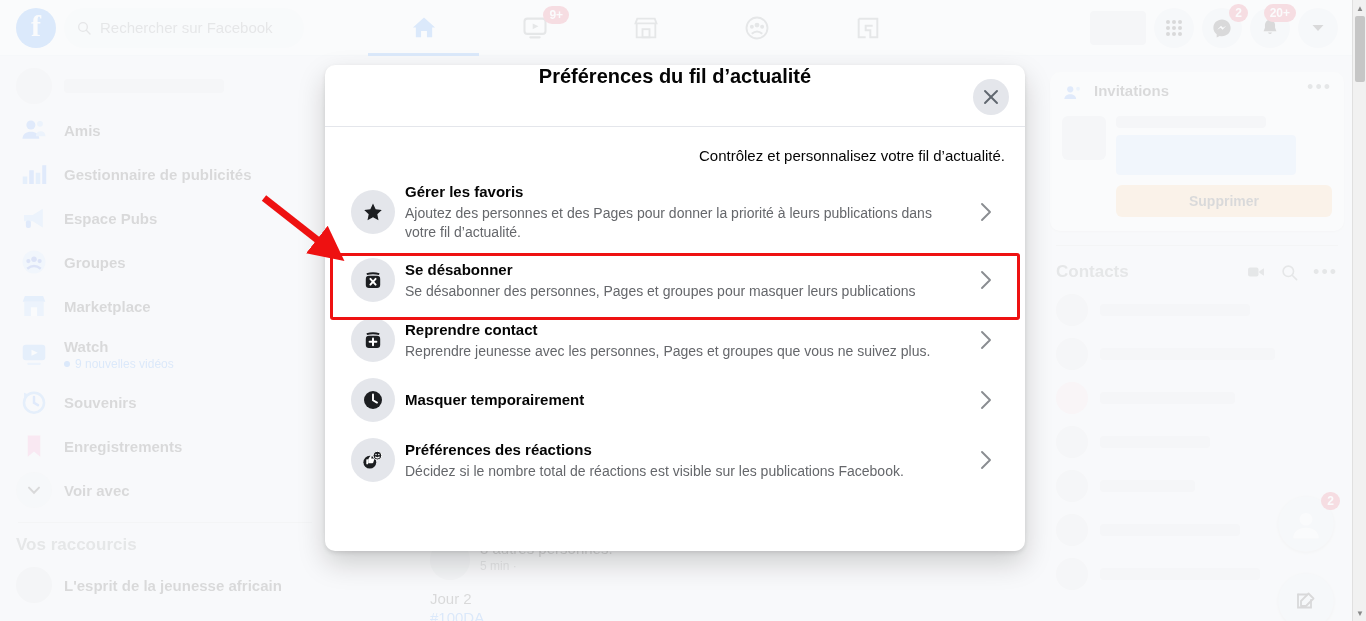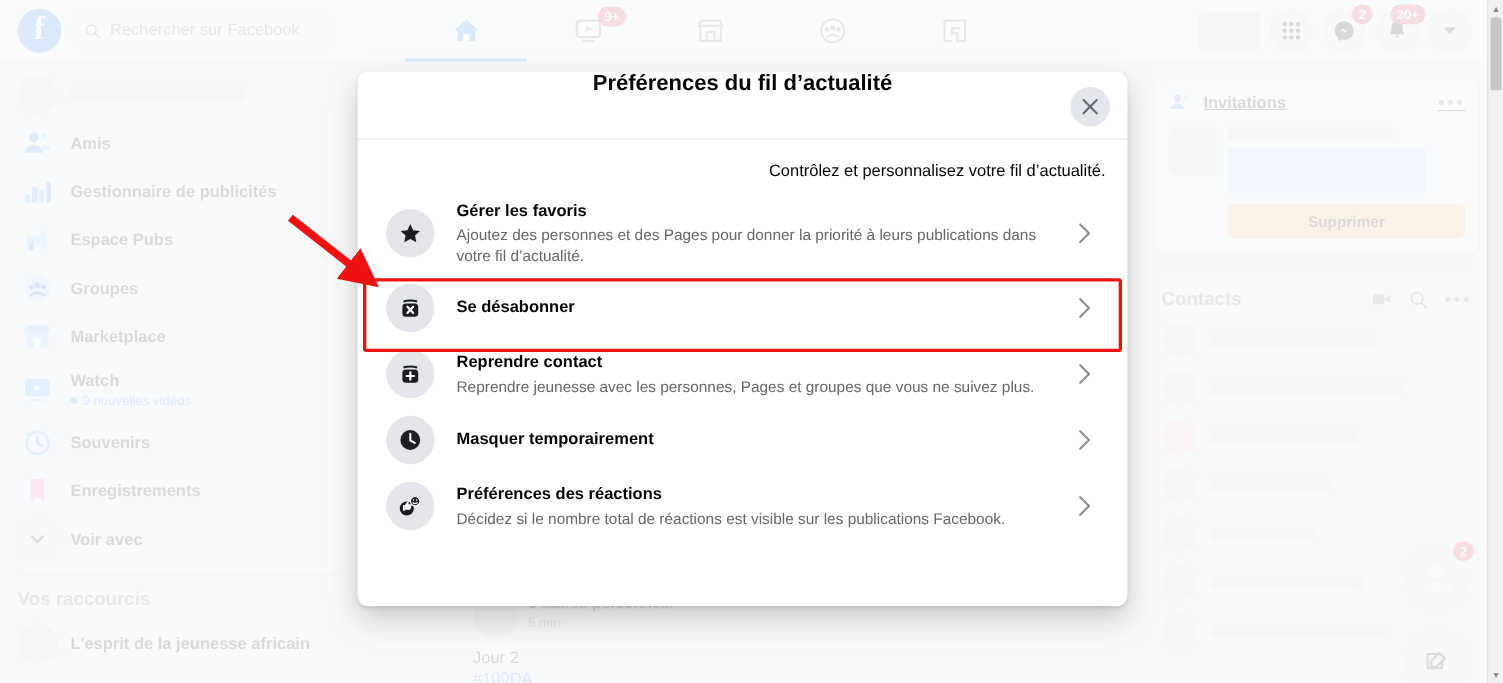--- a/index.html
+++ b/index.html
@@ -74,21 +74,21 @@
   .rail-divider { height: 1px; background: #ced0d4; margin: 10px 10px 8px 10px; }
   .rail-heading { font-size: 17px; font-weight: 600; color: #65676b; padding: 4px 8px 8px 8px; }
   .skel { background: #d8dadf; border-radius: 4px; }
   .profile-skel { display:flex; align-items:center; gap:12px; height:44px; padding: 0 8px; }
   .avatar-sq { width: 36px; height: 36px; border-radius: 50%; background: #d8dadf; }
   .chev-circle { width: 36px; height: 36px; border-radius: 50%; background: #e4e6eb; display:flex; align-items:center; justify-content:center; }
 
   
   .right-rail { position: absolute; top: 56px; right: 14px; width: 310px; height: 565px; padding: 16px 8px 0 8px; }
   .invite-card { background: #fff; border-radius: 10px; padding: 10px 12px 14px 12px; box-shadow: 0 1px 2px rgba(0,0,0,0.1); }
-  .invite-head { display: flex; align-items: center; gap: 10px; text-decoration: underline; }
+  .invite-head { display: flex; gap: 10px; }
   .invite-title { font-size: 15px; font-weight: 600; color: #050505; flex: 1; }
   .dots { letter-spacing: 2px; color: #65676b; font-size: 18px; line-height: 10px; }
   .btn-grey { background: #fdba74; border-radius: 6px; height: 32px; display:flex; align-items:center; justify-content:center;
               font-size: 14px; font-weight: 600; color: #050505; }
   .contacts-head { display:flex; align-items:center; gap: 14px; padding: 12px 6px 6px 6px; }
   .contacts-title { font-size: 17px; font-weight: 600; color: #65676b; flex: 1; }
   .contact-row { display:flex; align-items:center; gap: 12px; height: 44px; padding: 0 6px; }
   .contact-av { width: 32px; height: 32px; border-radius: 50%; background: #d8dadf; flex: 0 0 32px; }
   .fab { position: absolute; right: 18px; width: 56px; height: 56px; border-radius: 50%;
          background: #e4e6eb; display:flex; align-items:center; justify-content:center; box-shadow: 0 1px 3px rgba(0,0,0,.18); }
@@ -122,21 +122,21 @@
   .modal-title { font-size: 20px; font-weight: 700; color: #050505; }
   .close-btn {
     position: absolute; right: 16px; top: 14px; width: 36px; height: 36px; border-radius: 50%;
     background: #e4e6eb; display: flex; align-items: center; justify-content: center; cursor: pointer;
   }
   .modal-body { padding: 12px 16px 10px 16px; }
   .modal-sub { font-size: 15px; color: #050505; padding: 8px 4px 10px 4px; text-align: right; }
 
   .opt-list { display: flex; flex-direction: column; }
   .opt {
-    display: flex; align-items: center; gap: 20px;
+    display: flex; align-items: center; gap: 10px;
     padding: 8px 10px; border-radius: 8px; min-height: 60px; cursor: pointer;
     background: #fff;
   }
   .opt-ico {
     width: 44px; height: 44px; border-radius: 50%; background: #e4e6eb;
     display: flex; align-items: center; justify-content: center; flex: 0 0 44px;
   }
   .opt-text { flex: 1; min-width: 0; }
   .opt-title { font-size: 15px; font-weight: 700; color: #050505; line-height: 20px; }
   .opt-desc { font-size: 14px; color: #65676b; line-height: 19px; margin-top: 2px; }
@@ -502,20 +502,21 @@
           <div class="opt-ico">
             <svg width="24" height="24" viewBox="0 0 24 24">
               <path d="M5.5 5.2 Q12 3.3 18.5 5.2 L18 7 Q12 5.4 6 7 Z" fill="#1c1e21"></path>
               <rect x="4.8" y="7.8" width="14.4" height="12.2" rx="3.2" fill="#1c1e21"></rect>
               <line x1="9.4" y1="10.9" x2="14.6" y2="16.6" stroke="#ffffff" stroke-width="2" stroke-linecap="round"></line>
               <line x1="14.6" y1="10.9" x2="9.4" y2="16.6" stroke="#ffffff" stroke-width="2" stroke-linecap="round"></line>
             </svg>
           </div>
           <div class="opt-text">
             <div class="opt-title">Se désabonner</div>
+            <div class="opt-desc">Se désabonner des personnes, Pages et groupes pour masquer leurs publications</div>
           </div>
           <div class="opt-chev">
             <svg width="15" height="22" viewBox="0 0 15 22">
                 <path d="M3 3 L11 11 L3 19" fill="none" stroke="#8a8d91" stroke-width="1.9" stroke-linecap="round" stroke-linejoin="round"></path>
               </svg>
           </div>
         </div>
 
         <div class="opt">
           <div class="opt-ico">

